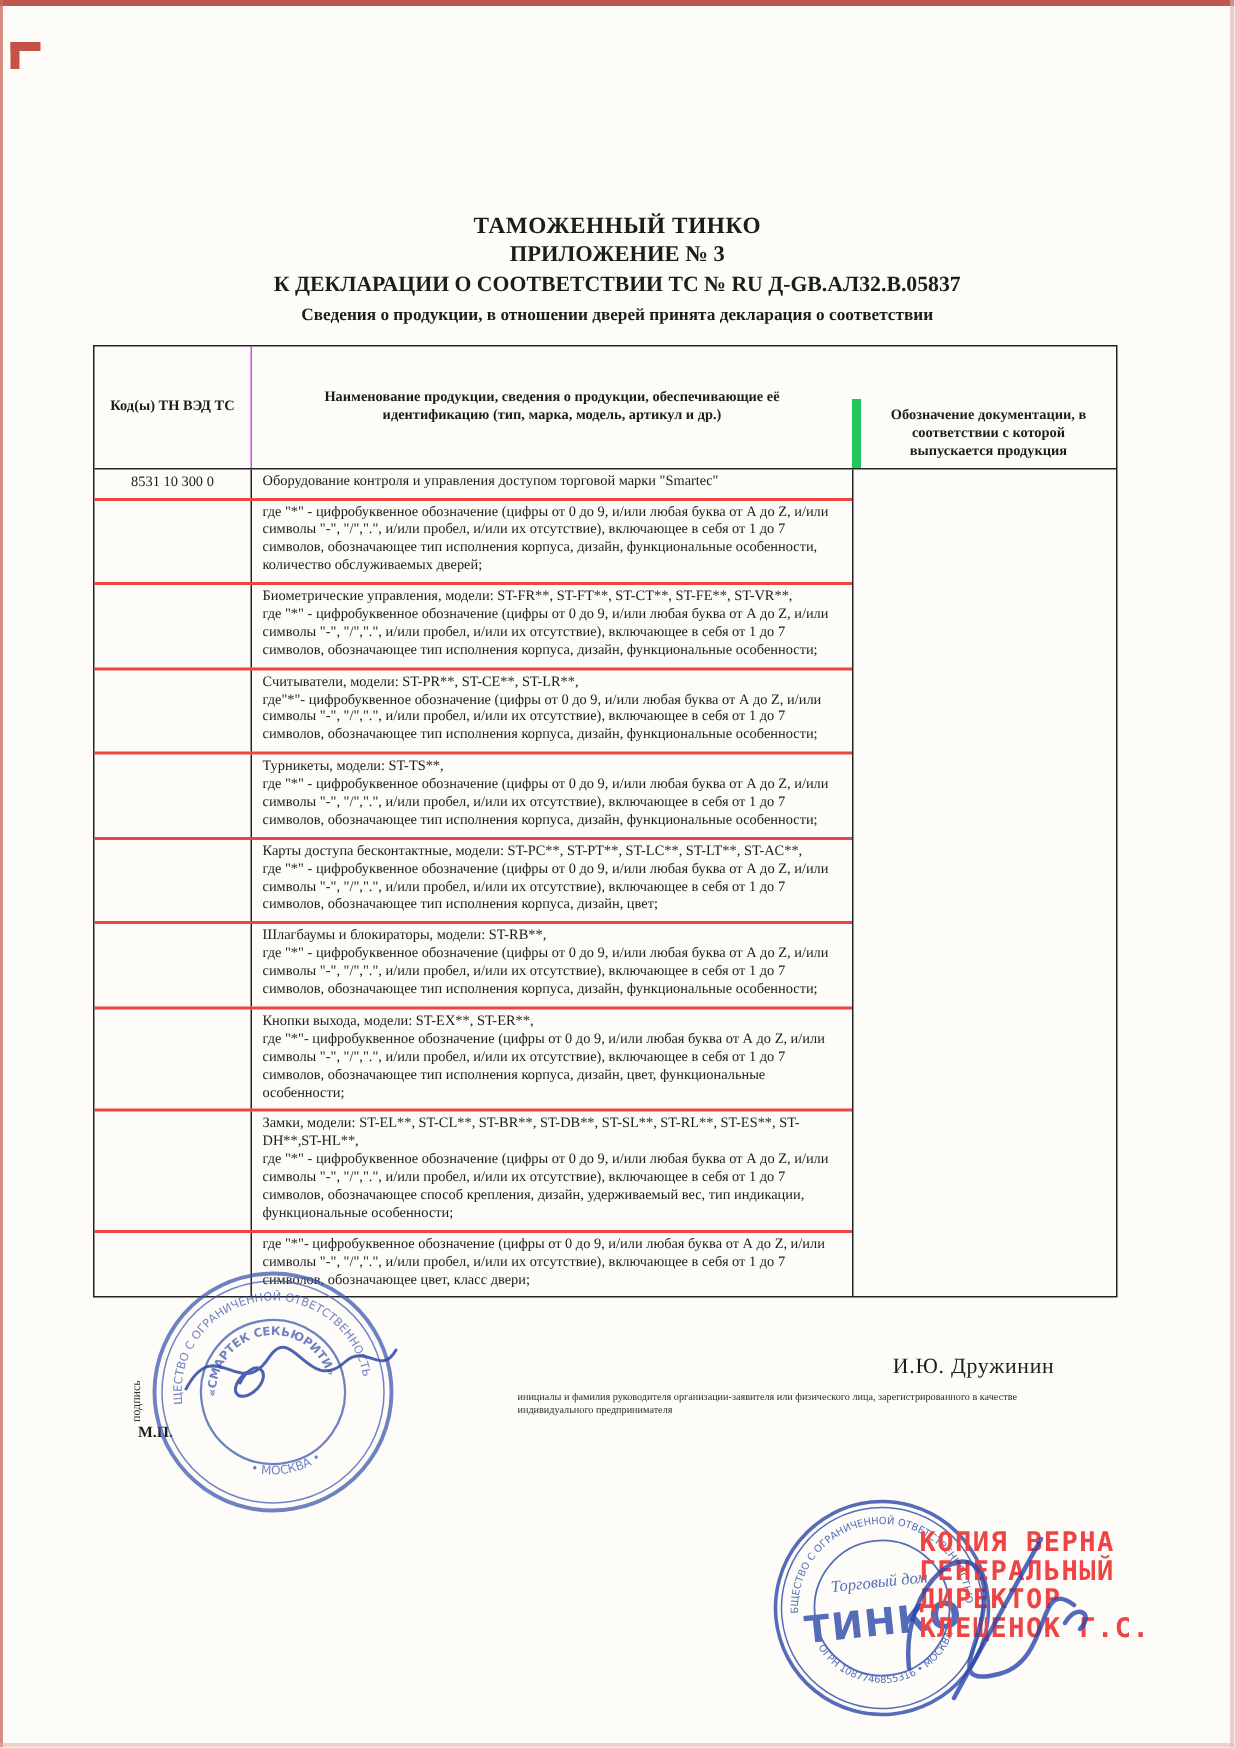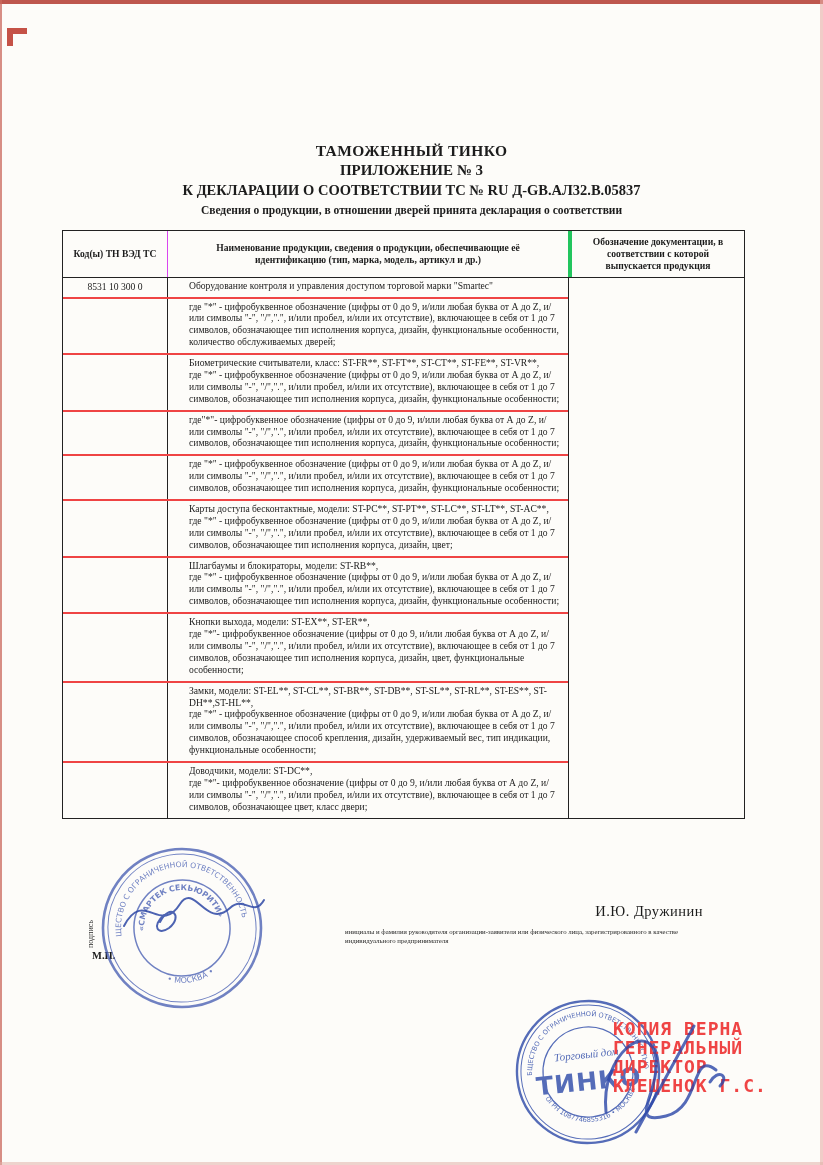--- a/index.html
+++ b/index.html
@@ -25,28 +25,28 @@
   .t2 { font-size:15px; margin-top:2px; }
   .t3 { font-size:14.5px; margin-top:3px; }
   .t4 { font-size:11.5px; margin-top:5px; }
 
   
   .tbl { position:absolute; left:62px; top:230px; width:683px;
          border:1px solid #222; font-size:9.6px; line-height:1.24; }
   .thead { display:flex; border-bottom:1px solid #222; font-weight:bold; text-align:center; }
   .th-code { width:104px; padding:5px 3px; display:flex; align-items:center; justify-content:center; }
   .th-name { width:401px; border-left:1px solid #d946ef; padding:5px 12px; display:flex; align-items:center; justify-content:center; }
-  .th-doc  { flex:1; border-left:4px solid #22c55e; padding:5px 8px; display:flex; align-items:center; justify-content:center; }
+  .th-doc  { flex:1; border-left:6px solid #22c55e; padding:5px 8px; display:flex; align-items:center; justify-content:center;margin-top:35px; }
   .tbody { display:flex; align-items:stretch; }
   .rows { width:505px; }
   .doc-cell { flex:1; border-left:1px solid #222; }
   .trow { display:flex; border-bottom:2px solid #ef4444; }
   .trow:last-child { border-bottom:none; }
   .c-code { width:104px; text-align:center; padding:3px 2px; }
-  .c-name { flex:1; border-left:1px solid #222; padding:2px 7px 5px 21px; }
+  .c-name { flex:1; border-left:1px solid #222; padding:2px 7px 5px 7px; }
   .p-title { }
   .p-body { }
 
   
   .sig-name { position:absolute; left:103px; top:903px; width:600px; text-align:right;
               font-size:14.5px; letter-spacing:.5px; }
   .sig-caption { position:absolute; left:345px; top:927px; width:385px;
                  font-size:6.8px; line-height:1.35; color:#2a2a2a; }
   .podpis { position:absolute; left:86px; top:948px; font-size:8px;
             transform: rotate(-90deg); transform-origin: 0 0; color:#2a2a2a; }
@@ -97,35 +97,37 @@
         <div class="trow">
           <div class="c-code"></div>
           <div class="c-name">
             <div class="p-body">где "*" - цифробуквенное обозначение (цифры от 0 до 9, и/или любая буква от А до Z, и/или символы "-", "/",".", и/или пробел, и/или их отсутствие), включающее в себя от 1 до 7 символов, обозначающее тип исполнения корпуса, дизайн, функциональные особенности, количество обслуживаемых дверей;</div>
           </div>
         </div>
 
         <div class="trow">
           <div class="c-code"></div>
           <div class="c-name">
-            <div class="p-title">Биометрические считыватели, класс: ST-FR**, ST-FT**, ST-CT**, ST-FE**, ST-VR**,</div>
+            <div class="p-title">Биометрические управления, модели: ST-FR**, ST-FT**, ST-CT**, ST-FE**, ST-VR**,</div>
             <div class="p-body">где "*" - цифробуквенное обозначение (цифры от 0 до 9, и/или любая буква от А до Z, и/или символы "-", "/",".", и/или пробел, и/или их отсутствие), включающее в себя от 1 до 7 символов, обозначающее тип исполнения корпуса, дизайн, функциональные особенности;</div>
           </div>
         </div>
 
         <div class="trow">
           <div class="c-code"></div>
           <div class="c-name">
+            <div class="p-title">Считыватели, модели: ST-PR**, ST-CE**, ST-LR**,</div>
             <div class="p-body">где"*"- цифробуквенное обозначение (цифры от 0 до 9, и/или любая буква от А до Z, и/или символы "-", "/",".", и/или пробел, и/или их отсутствие), включающее в себя от 1 до 7 символов, обозначающее тип исполнения корпуса, дизайн, функциональные особенности;</div>
           </div>
         </div>
 
         <div class="trow">
           <div class="c-code"></div>
           <div class="c-name">
+            <div class="p-title">Турникеты, модели: ST-TS**,</div>
             <div class="p-body">где "*" - цифробуквенное обозначение (цифры от 0 до 9, и/или любая буква от А до Z, и/или символы "-", "/",".", и/или пробел, и/или их отсутствие), включающее в себя от 1 до 7 символов, обозначающее тип исполнения корпуса, дизайн, функциональные особенности;</div>
           </div>
         </div>
 
         <div class="trow">
           <div class="c-code"></div>
           <div class="c-name">
             <div class="p-title">Карты доступа бесконтактные, модели: ST-PC**, ST-PT**, ST-LC**, ST-LT**, ST-AC**,</div>
             <div class="p-body">где "*" - цифробуквенное обозначение (цифры от 0 до 9, и/или любая буква от А до Z, и/или символы "-", "/",".", и/или пробел, и/или их отсутствие), включающее в себя от 1 до 7 символов, обозначающее тип исполнения корпуса, дизайн, цвет;</div>
           </div>
@@ -151,21 +153,20 @@
           <div class="c-code"></div>
           <div class="c-name">
             <div class="p-title">Замки, модели: ST-EL**, ST-CL**, ST-BR**, ST-DB**, ST-SL**, ST-RL**, ST-ES**, ST-DH**,ST-HL**,</div>
             <div class="p-body">где "*" - цифробуквенное обозначение (цифры от 0 до 9, и/или любая буква от А до Z, и/или символы "-", "/",".", и/или пробел, и/или их отсутствие), включающее в себя от 1 до 7 символов, обозначающее способ крепления, дизайн, удерживаемый вес, тип индикации, функциональные особенности;</div>
           </div>
         </div>
 
         <div class="trow">
           <div class="c-code"></div>
           <div class="c-name">
-            <div class="p-title">Доводчики, модели: ST-DC**,</div>
             <div class="p-body">где "*"- цифробуквенное обозначение (цифры от 0 до 9, и/или любая буква от А до Z, и/или символы "-", "/",".", и/или пробел, и/или их отсутствие), включающее в себя от 1 до 7 символов, обозначающее цвет, класс двери;</div>
           </div>
         </div>
 
       </div>
       <div class="doc-cell"></div>
     </div>
   </div>
 
   <div class="sig-name">И.Ю. Дружинин</div>

